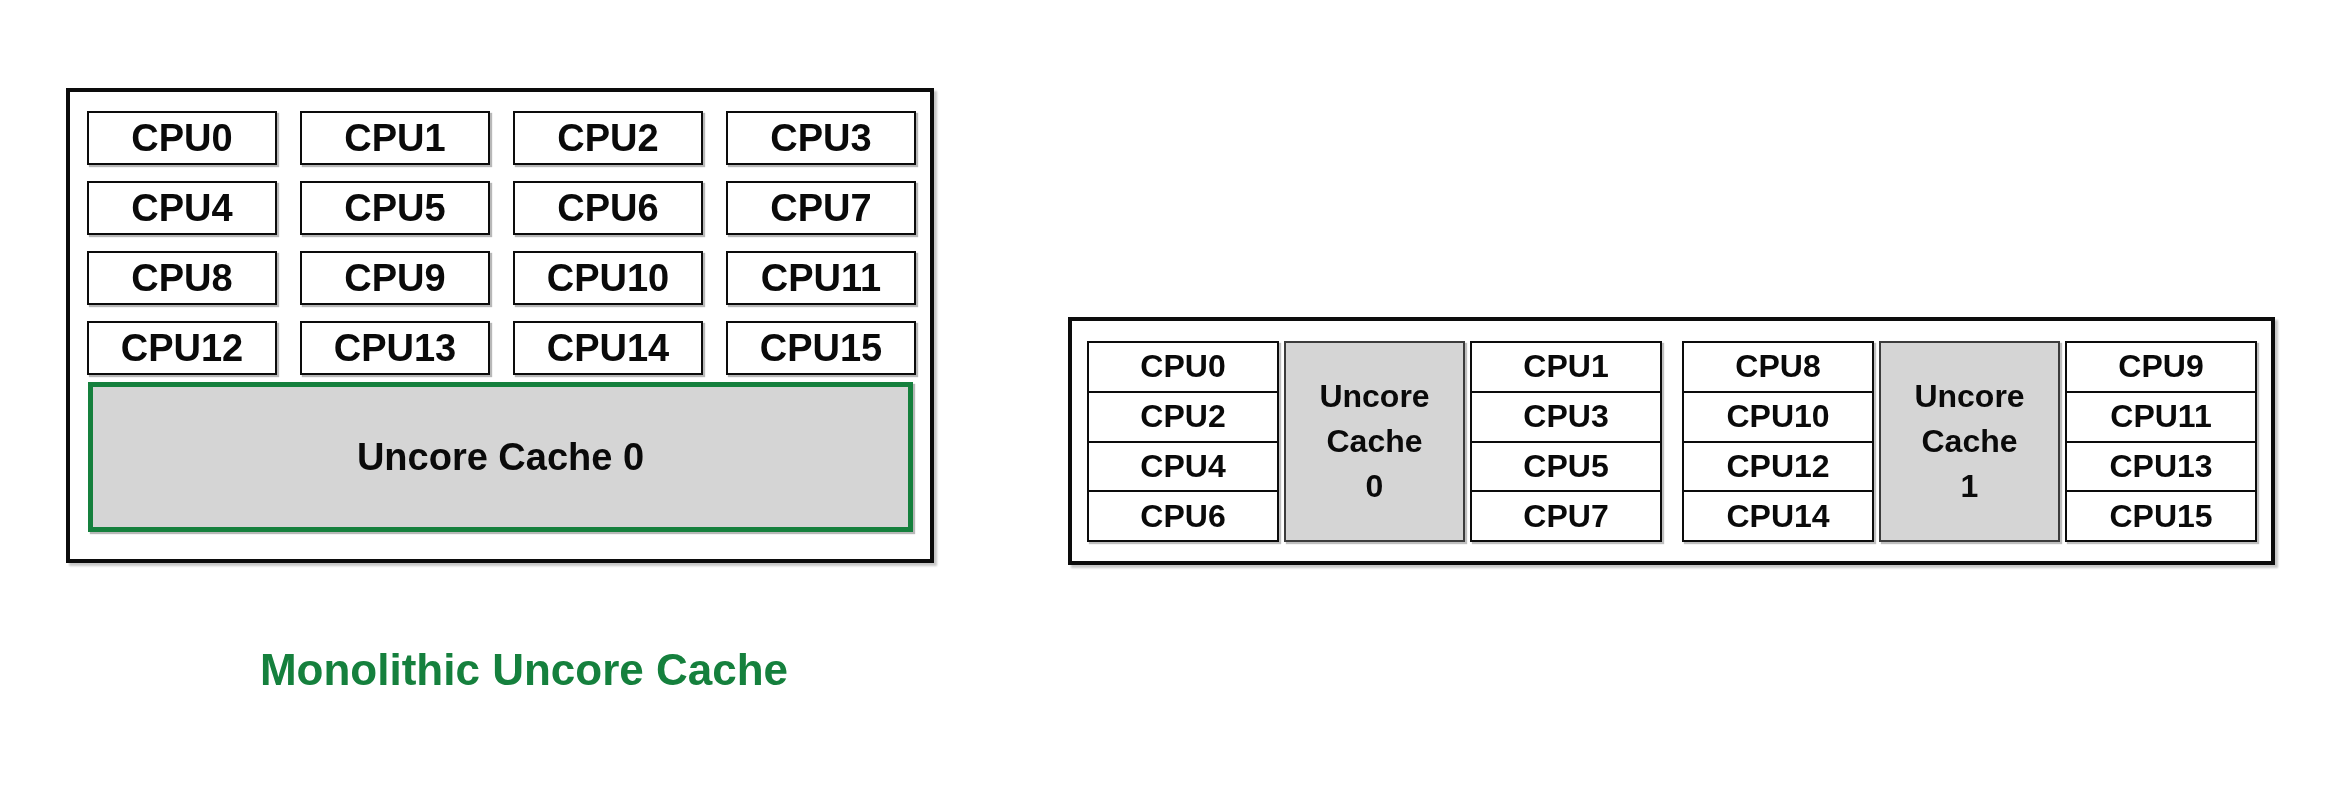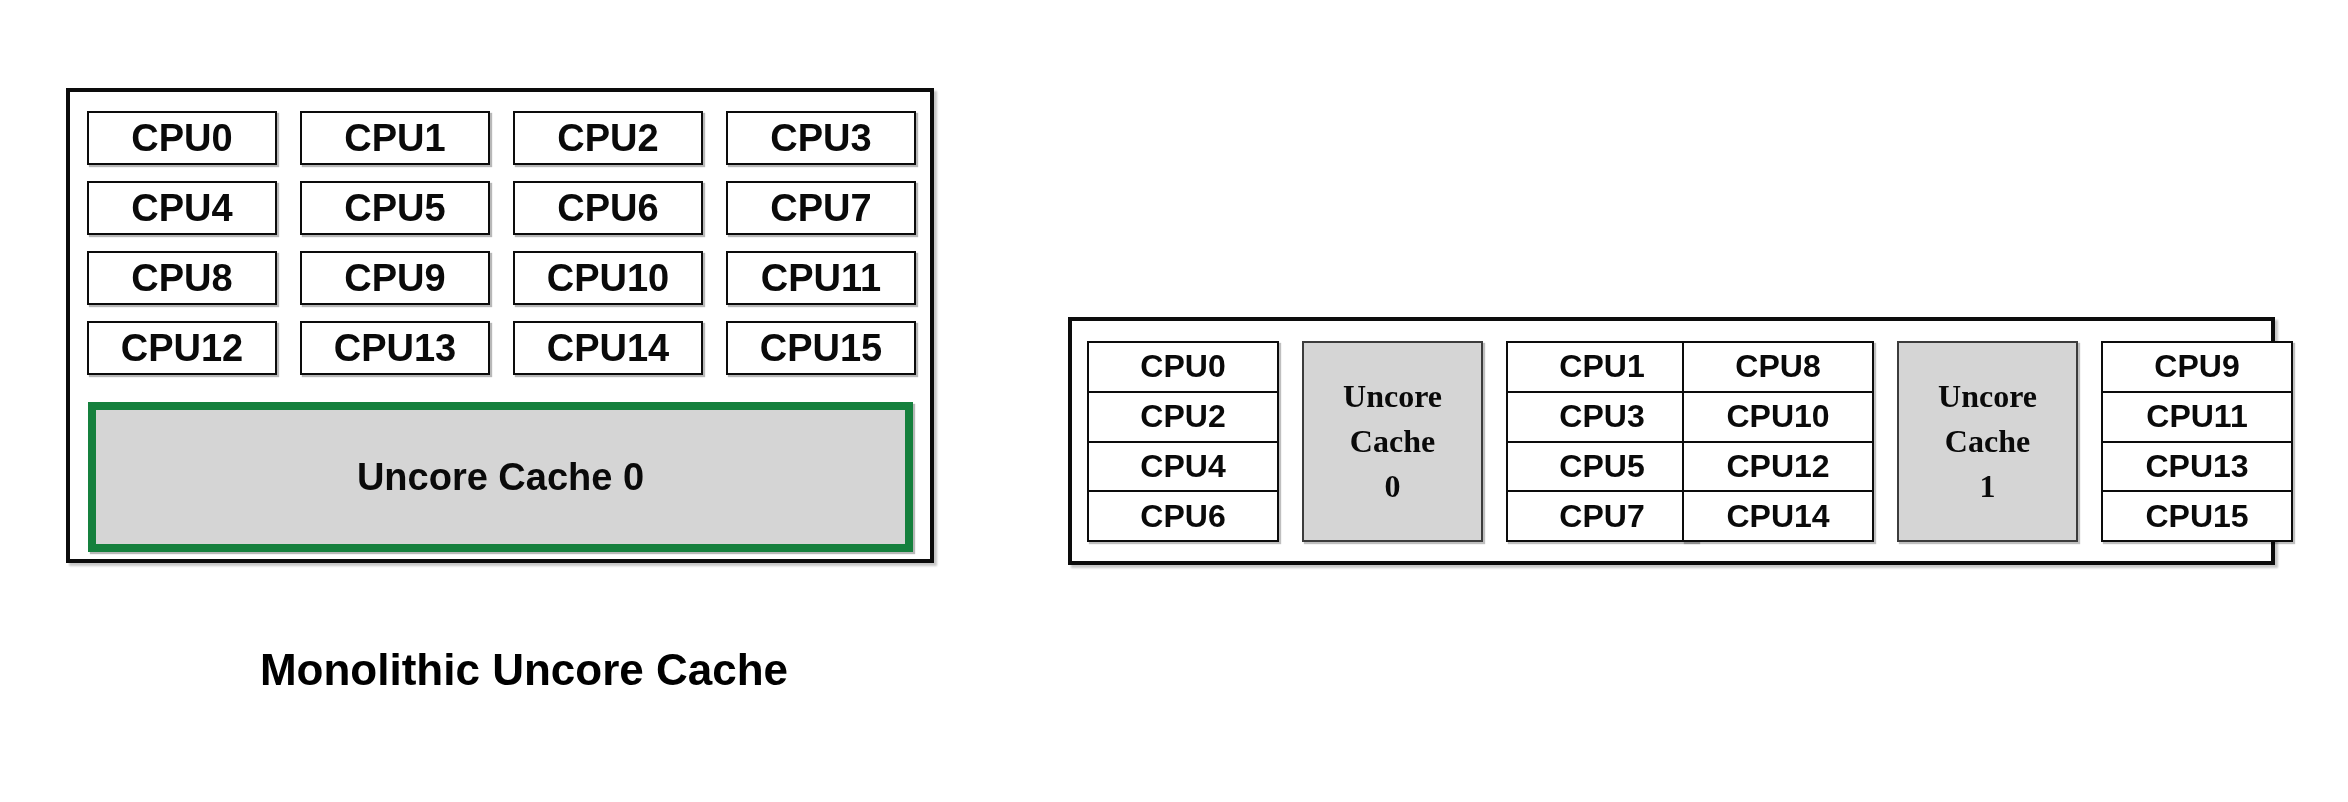--- a/index.html
+++ b/index.html
@@ -29,21 +29,21 @@
     box-shadow: 3px 3px 2px rgba(0,0,0,0.22);
     padding-left: 13px;
   }
   .caption {
     position: absolute;
     top: 646px;
     font-size: 44px;
     font-weight: bold;
     line-height: 48px;
     text-align: center;
-    color: #000000;
+    color: #15803d;
     white-space: nowrap;
   }
 
   
   .mono-box {
     left: 66px;
     top: 88px;
     width: 868px;
     height: 475px;
   }
@@ -63,25 +63,25 @@
     display: flex;
     align-items: center;
     justify-content: center;
     font-size: 38px;
     font-weight: bold;
     box-shadow: 2px 2px 1px rgba(0,0,0,0.28);
   }
   .uncore-mono {
     position: absolute;
     left: 18px;
-    top: 310px;
+    top: 290px;
     width: 825px;
     height: 150px;
     background: #d5d5d5;
-    border: 8px solid #15803d;
+    border: 5px solid #15803d;
     display: flex;
     align-items: center;
     justify-content: center;
     font-size: 38px;
     font-weight: bold;
     box-shadow: 2px 2px 1px rgba(0,0,0,0.28);
   }
   .mono-caption {
     left: 124px;
     width: 800px;
@@ -119,33 +119,32 @@
     align-items: center;
     justify-content: center;
     font-size: 32px;
     font-weight: bold;
     background: #ffffff;
   }
   .cpu-cell:first-child { border-top: none; }
   .uncore-split {
     width: 181px;
     height: 201px;
-    margin: 0 23px;
+    margin: 0 5px;
     background: #d5d5d5;
     border: 2px solid #3c3c3c;
     display: flex;
     flex-direction: column;
     align-items: center;
     justify-content: center;
     font-size: 32px;
     font-weight: bold;
     line-height: 45px;
     text-align: center;
     box-shadow: 2px 2px 1px rgba(0,0,0,0.25);
-    font-family: Liberation Serif, serif;
   }
   .split-caption {
     left: 1298px;
     width: 800px;
   }
 </style>
 </head>
 <body>
 
 <div class="canvas">

